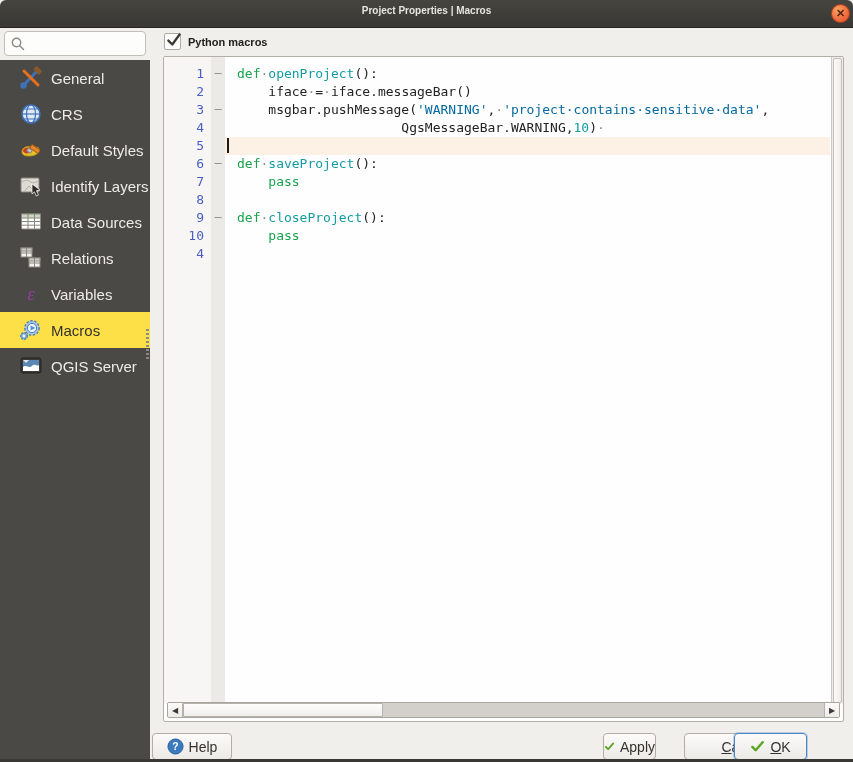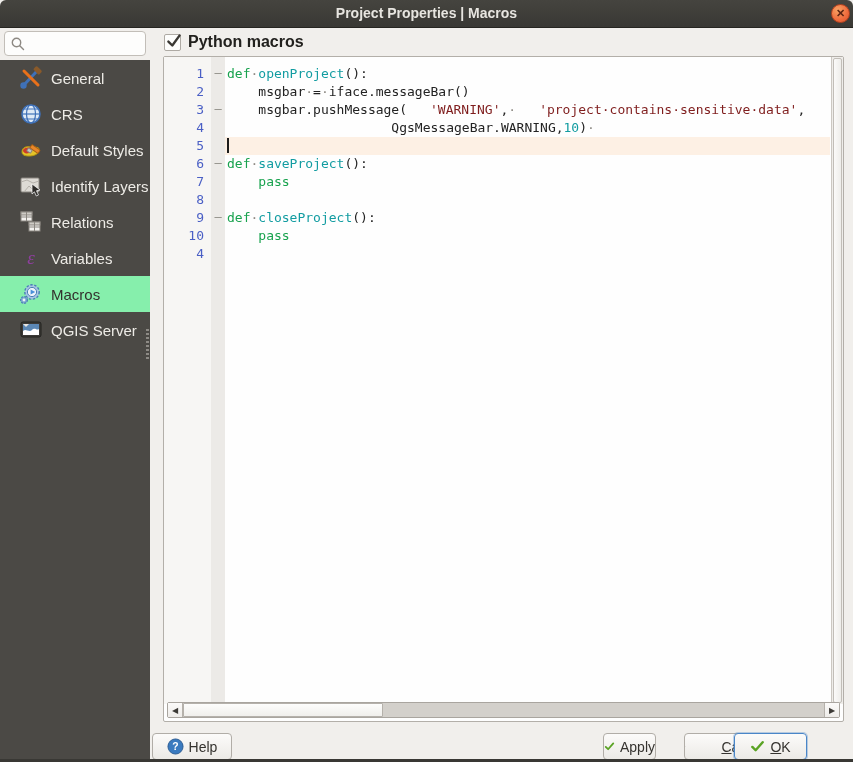--- a/index.html
+++ b/index.html
@@ -5,69 +5,69 @@
   * { margin:0; padding:0; box-sizing:border-box; }
   html,body { background:#2e2d2a; }
   body { font-family:"Liberation Sans", sans-serif; }
   .window { position:relative; width:853px; height:762px; background:#f1efec; overflow:hidden; }
 
   
   .titlebar { position:absolute; left:0; top:0; width:853px; height:28px;
     background:linear-gradient(#45443f,#393834); border-bottom:1px solid #262521;
     border-radius:6px 6px 0 0; }
   .titlebar .title { position:absolute; left:0; right:0; top:5px; text-align:center;
-    color:#e7e5e0; font-size:14px; font-weight:bold; }
+    color:#e7e5e0; font-size:10px; font-weight:bold; }
   .close-btn { position:absolute; right:3px; top:4px; width:19px; height:19px; border-radius:50%;
     background:radial-gradient(circle at 35% 30%, #f8a263, #ef6b3d 60%, #d9542c);
     border:1px solid #b8431f; color:#5e2413; font-size:11px; font-weight:bold;
     display:flex; align-items:center; justify-content:center; cursor:default; line-height:1; }
 
   
   .search-wrap { position:absolute; left:4px; top:31px; width:142px; height:25px;
     background:#fdfdfc; border:1px solid #c2beb8; border-radius:4px; }
   .search-wrap .mag { position:absolute; left:5px; top:4px; width:16px; height:16px; }
   .search-input { position:absolute; left:24px; top:1px; width:114px; height:21px; border:none;
     outline:none; background:transparent; font-size:13px; color:#333; }
   .nav { position:absolute; left:0; top:60px; width:150px; height:699px; background:#4b4945; }
   .nav-item { position:relative; height:36px; display:flex; align-items:center; gap:8px;
     padding-left:19px; color:#edebe6; font-size:15px; cursor:default; }
-  .nav-item.selected { background:#86efac; color:#33312d; }
+  .nav-item.selected { background:#fde047; color:#33312d; }
   .nav-item .nicon { width:24px; height:24px; flex:0 0 24px; }
   .nav-item .nicon svg { width:24px; height:24px; display:block; }
   .nav-dots { position:absolute; left:146px; top:329px; width:3px; height:30px;
     background-image:repeating-linear-gradient(#8d8a85 0 2px, transparent 2px 4px); }
 
   
   .chk-row { position:absolute; left:164px; top:33px; display:flex; align-items:center; gap:7px; }
   .chk-box { width:17px; height:17px; background:#fdfdfc; border:1px solid #aeaaa4; border-radius:2px;
     position:relative; }
   .chk-box svg { position:absolute; left:0px; top:-3px; width:18px; height:18px; }
-  .chk-label { font-size:16px; font-weight:bold; color:#22211e; }
+  .chk-label { font-size:11px; font-weight:bold; color:#22211e; }
 
   
   .frame { position:absolute; left:163px; top:56px; width:681px; height:666px;
     background:#fefefe; border:1px solid #b3afa9; border-radius:2px; }
   .gutter-num  { position:absolute; left:0; top:0; bottom:17px; width:47px; background:#f7f6f4; }
   .gutter-fold { position:absolute; left:47px; top:0; bottom:17px; width:14px; background:#eceae7; }
   .vscroll { position:absolute; right:0; top:0; bottom:17px; width:12px; background:#efedea;
     border-left:1px solid #ccc8c2; }
   .vscroll .vthumb { position:absolute; left:1px; right:1px; top:1px; bottom:1px;
     background:linear-gradient(90deg,#fbfaf9,#eeedea); border:1px solid #c2beb8; border-radius:2px; }
   .code { position:absolute; left:0; top:8px; right:13px; font-family:"DejaVu Sans Mono", monospace;
     font-size:13px; line-height:18px; }
   .crow { display:flex; height:18px; white-space:pre; }
   .crow .ln { width:47px; padding-right:7px; text-align:right; color:#4a5fc5; background:#f7f6f4; }
   .crow .fold { width:14px; text-align:center; color:#8d8a84; background:#eceae7; font-size:12px;
     line-height:17px; }
-  .crow .ctext { flex:1; padding-left:2px; position:relative; }
+  .crow .ctext { flex:1; padding-left:12px; position:relative; }
   .crow.current .ctext { background:#fdf0e4; }
   .caret { position:absolute; left:2px; top:1px; width:2px; height:15px; background:#1c1c1c; }
   .kw { color:#18a24e; }
   .fn { color:#129ca1; }
-  .st { color:#7f1d1d;margin-left:23px; }
+  .st { color:#0369a1; }
   .nu { color:#129ca1; }
   .df { color:#232323; }
   .ws { color:#8f8b85; }
 
   
   .hscroll { position:absolute; left:3px; right:3px; bottom:3px; height:16px;
     border:1px solid #a9a59f; border-radius:2px; background:#d3d0cb; display:flex; }
   .harrow { width:15px; background:linear-gradient(#fbfaf9,#eeece9); display:flex; align-items:center;
     justify-content:center; font-size:8px; color:#3c3a36; }
   .harrow.left { border-right:1px solid #b5b1ab; }
@@ -147,20 +147,33 @@
       <div class="nav-item">
         <span class="nicon">
           <svg viewBox="0 0 24 24">
             <rect x="2" y="4" width="18" height="14" rx="1" fill="#dedbd5" stroke="#8a8680"></rect>
             <path d="M2 8 L8 6 L14 9 L20 7" fill="none" stroke="#b5b1aa"></path>
             <path d="M5 18 L10 12 L14 16" fill="none" stroke="#b5b1aa"></path>
             <path d="M13 10 L21 16 L17.5 16.8 L19.5 21 L17.3 22 L15.4 17.8 L13 20 Z" fill="#2e2c29" stroke="#ffffff" stroke-width="0.7"></path>
           </svg>
         </span>
         <span>Identify Layers</span>
+      </div>
+      <div class="nav-item">
+        <span class="nicon">
+          <svg viewBox="0 0 24 24">
+            <rect x="2.5" y="4" width="19" height="15" rx="1" fill="#fdfdfc" stroke="#8a8680"></rect>
+            <rect x="2.5" y="4" width="19" height="4" fill="#c9d8c0" stroke="#8a8680"></rect>
+            <line x1="9" y1="4" x2="9" y2="19" stroke="#8a8680"></line>
+            <line x1="15.5" y1="4" x2="15.5" y2="19" stroke="#8a8680"></line>
+            <line x1="2.5" y1="11.5" x2="21.5" y2="11.5" stroke="#8a8680"></line>
+            <line x1="2.5" y1="15.2" x2="21.5" y2="15.2" stroke="#8a8680"></line>
+          </svg>
+        </span>
+        <span>Data Sources</span>
       </div>
       <div class="nav-item">
         <span class="nicon">
           <svg viewBox="0 0 24 24">
             <g stroke="#8a8680" fill="#f3f1ee">
               <rect x="2" y="2" width="11" height="9"></rect>
               <rect x="2" y="2" width="11" height="3" fill="#cfccc6"></rect>
               <line x1="7.5" y1="2" x2="7.5" y2="11"></line>
               <line x1="2" y1="7" x2="13" y2="7"></line>
             </g>
@@ -218,21 +231,21 @@
   </div>
 
   <div class="frame">
     <div class="gutter-num"></div>
     <div class="gutter-fold"></div>
     <div class="vscroll">
         <div class="vthumb"></div>
       </div>
     <div class="code" id="code">
         <div class="crow"><span class="ln">1</span><span class="fold">–</span><span class="ctext"><span class="kw">def</span><span class="ws">·</span><span class="fn">openProject</span><span class="df">():</span></span></div>
-        <div class="crow"><span class="ln">2</span><span class="fold"></span><span class="ctext"><span class="df">    msgbar</span><span class="ws">·</span><span class="df">=</span><span class="ws">·</span><span class="df">iface.messageBar()</span></span></div>
+        <div class="crow"><span class="ln">2</span><span class="fold"></span><span class="ctext"><span class="df">    iface</span><span class="ws">·</span><span class="df">=</span><span class="ws">·</span><span class="df">iface.messageBar()</span></span></div>
         <div class="crow"><span class="ln">3</span><span class="fold">–</span><span class="ctext"><span class="df">    msgbar.pushMessage(</span><span class="st">'WARNING'</span><span class="df">,</span><span class="ws">·</span><span class="st">'project·contains·sensitive·data'</span><span class="df">,</span></span></div>
         <div class="crow"><span class="ln">4</span><span class="fold"></span><span class="ctext"><span class="df">                     QgsMessageBar.WARNING,</span><span class="nu">10</span><span class="df">)</span><span class="ws">·</span></span></div>
         <div class="crow current"><span class="ln">5</span><span class="fold"></span><span class="ctext"><span class="caret"></span></span></div>
         <div class="crow"><span class="ln">6</span><span class="fold">–</span><span class="ctext"><span class="kw">def</span><span class="ws">·</span><span class="fn">saveProject</span><span class="df">():</span></span></div>
         <div class="crow"><span class="ln">7</span><span class="fold"></span><span class="ctext"><span class="df">    </span><span class="kw">pass</span></span></div>
         <div class="crow"><span class="ln">8</span><span class="fold"></span><span class="ctext"></span></div>
         <div class="crow"><span class="ln">9</span><span class="fold">–</span><span class="ctext"><span class="kw">def</span><span class="ws">·</span><span class="fn">closeProject</span><span class="df">():</span></span></div>
         <div class="crow"><span class="ln">10</span><span class="fold"></span><span class="ctext"><span class="df">    </span><span class="kw">pass</span></span></div>
         <div class="crow"><span class="ln">4</span><span class="fold"></span><span class="ctext"></span></div>
       </div>

